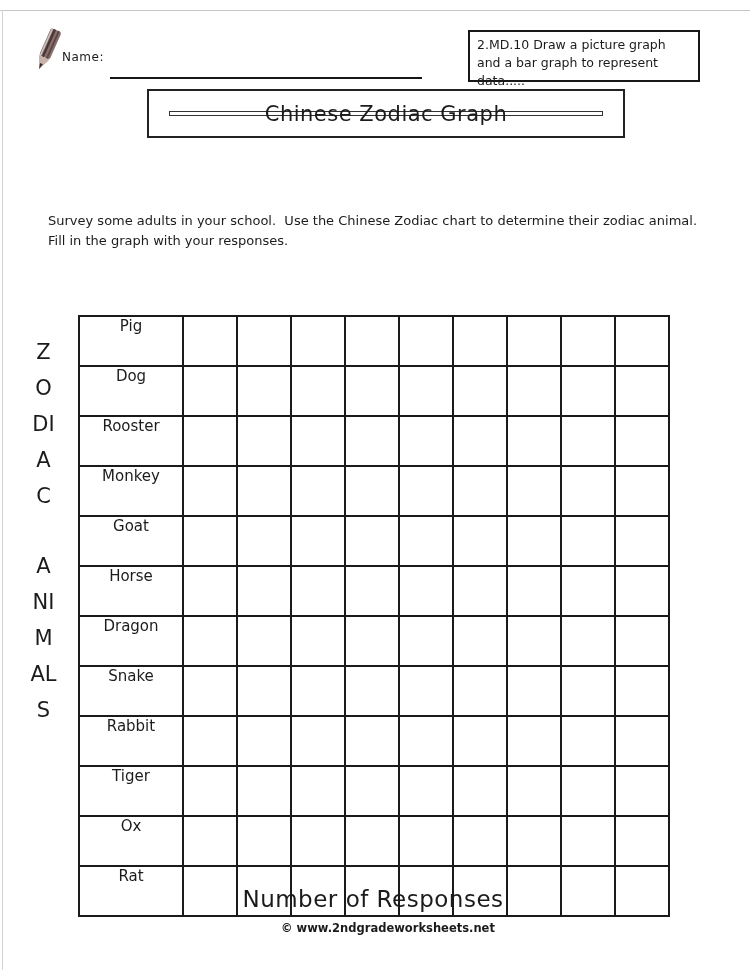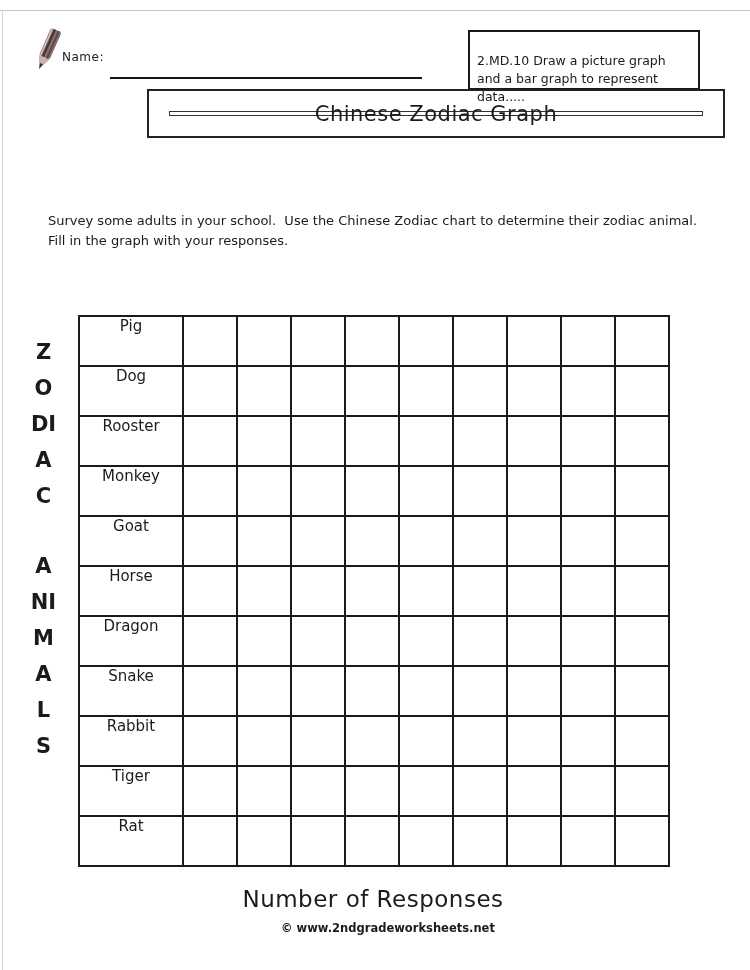--- a/index.html
+++ b/index.html
@@ -17,48 +17,48 @@
 
   
   .pencil{position:absolute;left:34px;top:26px;width:28px;height:46px;transform:rotate(24deg);}
 
   
   .name-label{position:absolute;left:62px;top:50px;font-size:12px;letter-spacing:0.5px;}
   .name-line{position:absolute;left:110px;top:56px;width:312px;height:21px;border-bottom:2px solid #161616;}
 
   
   .standard-box{
-    position:absolute;left:468px;top:30px;width:232px;height:60px;
+    position:absolute;left:468px;top:30px;width:232px;height:52px;
     border:2px solid #181818;box-sizing:border-box;
-    padding:20px 7px;font-size:12.5px;line-height:1.45;
+    padding:4px 7px;font-size:12.5px;line-height:1.45;
   }
 
   
   .title-box{
-    position:absolute;left:147px;top:89px;width:578px;height:49px;
+    position:absolute;left:147px;top:89px;width:478px;height:49px;
     border:2px solid #222;box-sizing:border-box;padding:20px;
   }
   .title-box-inner{
     width:100%;height:100%;box-sizing:border-box;
     border:1px solid #333;
     display:flex;align-items:center;justify-content:center;
     font-size:21px;letter-spacing:0.5px;
   }
 
   
   .instructions{
     position:absolute;left:48px;top:211px;width:656px;
     font-size:13px;line-height:1.55;white-space:pre-wrap;
   }
 
   
   .y-axis-label{position:absolute;left:30px;top:334px;width:27px;text-align:center;}
   .v-word{
     width:27px;word-break:break-all;
-    font-size:21px;line-height:36px;font-weight:700;letter-spacing:0;
+    font-size:21px;line-height:36px;font-weight:400;letter-spacing:0;
   }
   .v-word + .v-word{margin-top:34px;}
 
   
   .grid-wrap{position:absolute;left:78px;top:280px;margin-top:35px;}
   table.grid{border-collapse:collapse;table-layout:fixed;}
   table.grid td{
     border:2px solid #1a1a1a;height:48px;padding:0;
     vertical-align:top;background:#ffffff;
   }
@@ -241,20 +241,32 @@
             <td></td>
             <td></td>
             <td></td>
             <td></td>
             <td></td>
             <td></td>
             <td></td>
             <td></td>
           </tr>
           <tr>
+            <td class="row-label">Ox</td>
+            <td></td>
+            <td></td>
+            <td></td>
+            <td></td>
+            <td></td>
+            <td></td>
+            <td></td>
+            <td></td>
+            <td></td>
+          </tr>
+          <tr>
             <td class="row-label">Rat</td>
             <td></td>
             <td></td>
             <td></td>
             <td></td>
             <td></td>
             <td></td>
             <td></td>
             <td></td>
             <td></td>

